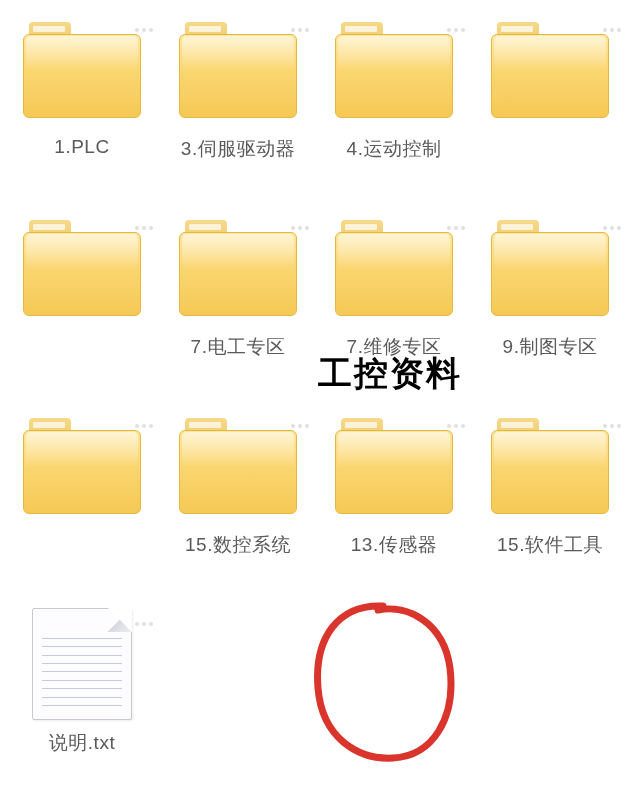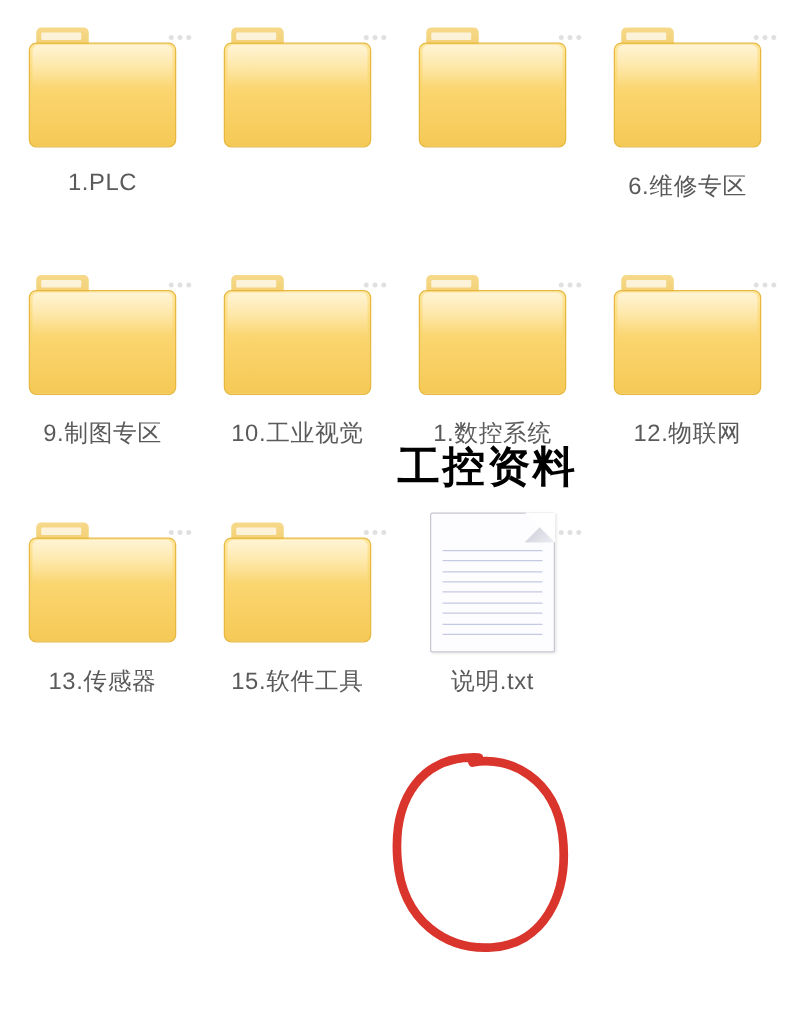--- a/index.html
+++ b/index.html
@@ -183,70 +183,118 @@
           <div class="folder-tab"></div>
           <div class="folder-tab-inner"></div>
           <div class="folder-body"></div>
           <div class="folder-shine"></div>
         </div>
     </div>
     <div class="label">1.PLC</div>
   </div>
 
 
-
-
-  <div class="item">
-    <div class="more-btn">
-        <span></span>
-        <span></span>
-        <span></span>
-      </div>
-    <div class="icon-wrap">
-      <div class="folder">
-          <div class="folder-tab"></div>
-          <div class="folder-tab-inner"></div>
-          <div class="folder-body"></div>
-          <div class="folder-shine"></div>
-        </div>
-    </div>
-  </div>
-
-  <div class="item">
-    <div class="more-btn">
-        <span></span>
-        <span></span>
-        <span></span>
-      </div>
-    <div class="icon-wrap">
-      <div class="folder">
-          <div class="folder-tab"></div>
-          <div class="folder-tab-inner"></div>
-          <div class="folder-body"></div>
-          <div class="folder-shine"></div>
-        </div>
-    </div>
-  </div>
-
-
-  <div class="item">
-    <div class="more-btn">
-        <span></span>
-        <span></span>
-        <span></span>
-      </div>
-    <div class="icon-wrap">
-      <div class="folder">
-          <div class="folder-tab"></div>
-          <div class="folder-tab-inner"></div>
-          <div class="folder-body"></div>
-          <div class="folder-shine"></div>
-        </div>
-    </div>
-    <div class="label">6.维修专区</div>
+  <div class="item">
+    <div class="more-btn">
+        <span></span>
+        <span></span>
+        <span></span>
+      </div>
+    <div class="icon-wrap">
+      <div class="folder">
+          <div class="folder-tab"></div>
+          <div class="folder-tab-inner"></div>
+          <div class="folder-body"></div>
+          <div class="folder-shine"></div>
+        </div>
+    </div>
+    <div class="label">3.伺服驱动器</div>
+  </div>
+
+  <div class="item">
+    <div class="more-btn">
+        <span></span>
+        <span></span>
+        <span></span>
+      </div>
+    <div class="icon-wrap">
+      <div class="folder">
+          <div class="folder-tab"></div>
+          <div class="folder-tab-inner"></div>
+          <div class="folder-body"></div>
+          <div class="folder-shine"></div>
+        </div>
+    </div>
+    <div class="label">4.运动控制</div>
+  </div>
+
+  <div class="item">
+    <div class="more-btn">
+        <span></span>
+        <span></span>
+        <span></span>
+      </div>
+    <div class="icon-wrap">
+      <div class="folder">
+          <div class="folder-tab"></div>
+          <div class="folder-tab-inner"></div>
+          <div class="folder-body"></div>
+          <div class="folder-shine"></div>
+        </div>
+    </div>
+  </div>
+
+  <div class="item">
+    <div class="more-btn">
+        <span></span>
+        <span></span>
+        <span></span>
+      </div>
+    <div class="icon-wrap">
+      <div class="folder">
+          <div class="folder-tab"></div>
+          <div class="folder-tab-inner"></div>
+          <div class="folder-body"></div>
+          <div class="folder-shine"></div>
+        </div>
+    </div>
+  </div>
+
+  <div class="item">
+    <div class="more-btn">
+        <span></span>
+        <span></span>
+        <span></span>
+      </div>
+    <div class="icon-wrap">
+      <div class="folder">
+          <div class="folder-tab"></div>
+          <div class="folder-tab-inner"></div>
+          <div class="folder-body"></div>
+          <div class="folder-shine"></div>
+        </div>
+    </div>
+    <div class="label">7.电工专区</div>
+  </div>
+
+  <div class="item">
+    <div class="more-btn">
+        <span></span>
+        <span></span>
+        <span></span>
+      </div>
+    <div class="icon-wrap">
+      <div class="folder">
+          <div class="folder-tab"></div>
+          <div class="folder-tab-inner"></div>
+          <div class="folder-body"></div>
+          <div class="folder-shine"></div>
+        </div>
+    </div>
+    <div class="label">7.维修专区</div>
   </div>
 
   <div class="item">
     <div class="more-btn">
         <span></span>
         <span></span>
         <span></span>
       </div>
     <div class="icon-wrap">
       <div class="folder">
@@ -266,56 +314,39 @@
         <span></span>
       </div>
     <div class="icon-wrap">
       <div class="folder">
           <div class="folder-tab"></div>
           <div class="folder-tab-inner"></div>
           <div class="folder-body"></div>
           <div class="folder-shine"></div>
         </div>
     </div>
-    <div class="label">10.工业视觉</div>
-  </div>
-
-  <div class="item">
-    <div class="more-btn">
-        <span></span>
-        <span></span>
-        <span></span>
-      </div>
-    <div class="icon-wrap">
-      <div class="folder">
-          <div class="folder-tab"></div>
-          <div class="folder-tab-inner"></div>
-          <div class="folder-body"></div>
-          <div class="folder-shine"></div>
-        </div>
-    </div>
-    <div class="label">1.数控系统</div>
-  </div>
-
-  <div class="item">
-    <div class="more-btn">
-        <span></span>
-        <span></span>
-        <span></span>
-      </div>
-    <div class="icon-wrap">
-      <div class="folder">
-          <div class="folder-tab"></div>
-          <div class="folder-tab-inner"></div>
-          <div class="folder-body"></div>
-          <div class="folder-shine"></div>
-        </div>
-    </div>
-    <div class="label">12.物联网</div>
-  </div>
+  </div>
+
+  <div class="item">
+    <div class="more-btn">
+        <span></span>
+        <span></span>
+        <span></span>
+      </div>
+    <div class="icon-wrap">
+      <div class="folder">
+          <div class="folder-tab"></div>
+          <div class="folder-tab-inner"></div>
+          <div class="folder-body"></div>
+          <div class="folder-shine"></div>
+        </div>
+    </div>
+    <div class="label">15.数控系统</div>
+  </div>
+
 
   <div class="item">
     <div class="more-btn">
         <span></span>
         <span></span>
         <span></span>
       </div>
     <div class="icon-wrap">
       <div class="folder">
           <div class="folder-tab"></div>

